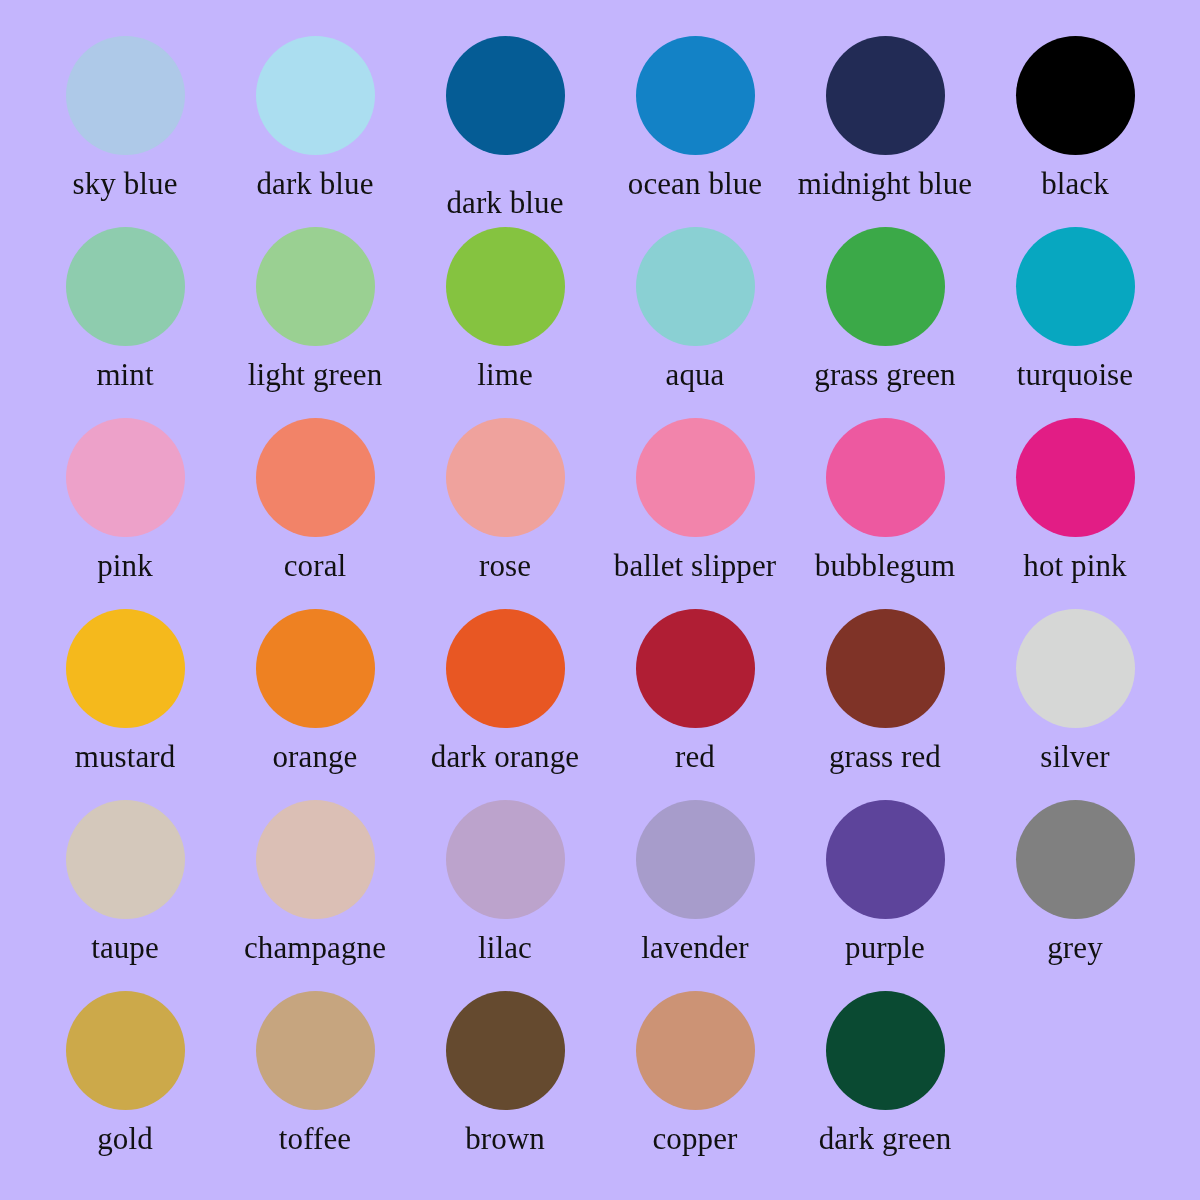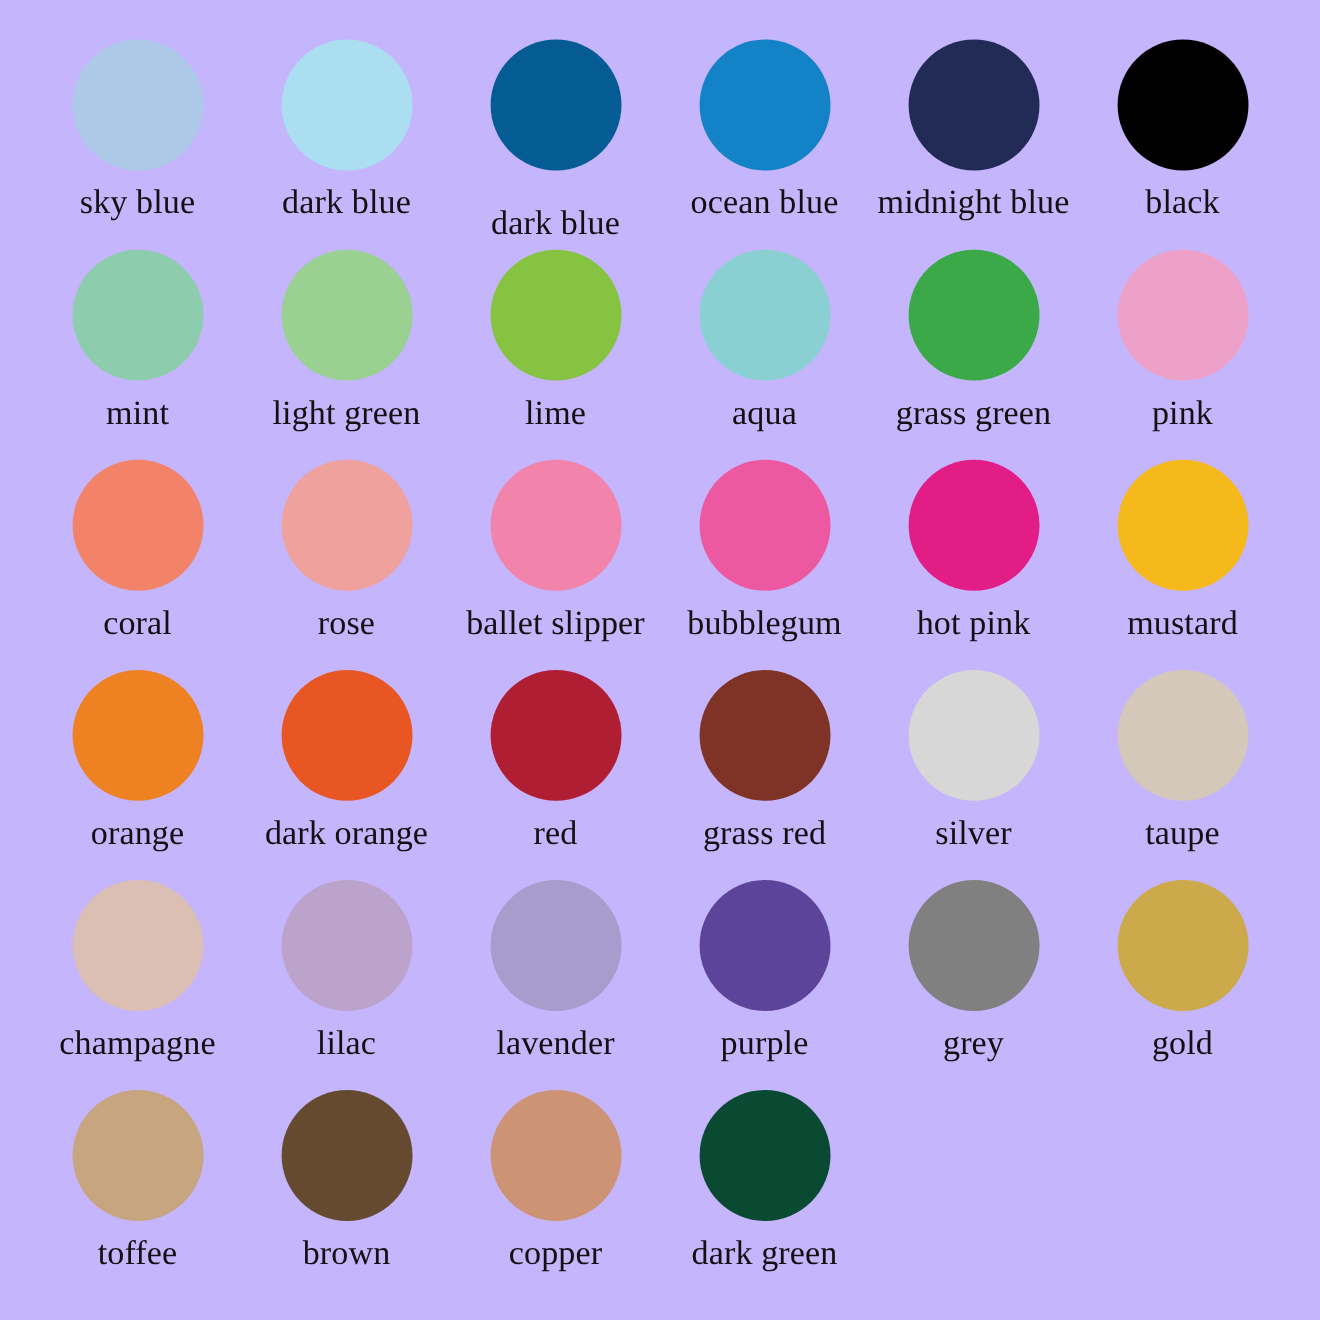--- a/index.html
+++ b/index.html
@@ -99,20 +99,24 @@
     </div>
     <div class="swatch-cell">
       <div class="swatch-dot" style="background-color: rgb(138, 208, 211);"></div>
       <div class="swatch-label" style="color: rgb(17, 17, 17);">aqua</div>
     </div>
     <div class="swatch-cell">
       <div class="swatch-dot" style="background-color: rgb(59, 169, 72);"></div>
       <div class="swatch-label" style="color: rgb(17, 17, 17);">grass green</div>
     </div>
     <div class="swatch-cell">
+      <div class="swatch-dot" style="background-color: rgb(7, 167, 192);"></div>
+      <div class="swatch-label" style="color: rgb(17, 17, 17);">turquoise</div>
+    </div>
+    <div class="swatch-cell">
       <div class="swatch-dot" style="background-color: rgb(237, 161, 201);"></div>
       <div class="swatch-label" style="color: rgb(17, 17, 17);">pink</div>
     </div>
     <div class="swatch-cell">
       <div class="swatch-dot" style="background-color: rgb(242, 131, 104);"></div>
       <div class="swatch-label" style="color: rgb(17, 17, 17);">coral</div>
     </div>
     <div class="swatch-cell">
       <div class="swatch-dot" style="background-color: rgb(239, 162, 157);"></div>
       <div class="swatch-label" style="color: rgb(17, 17, 17);">rose</div>

